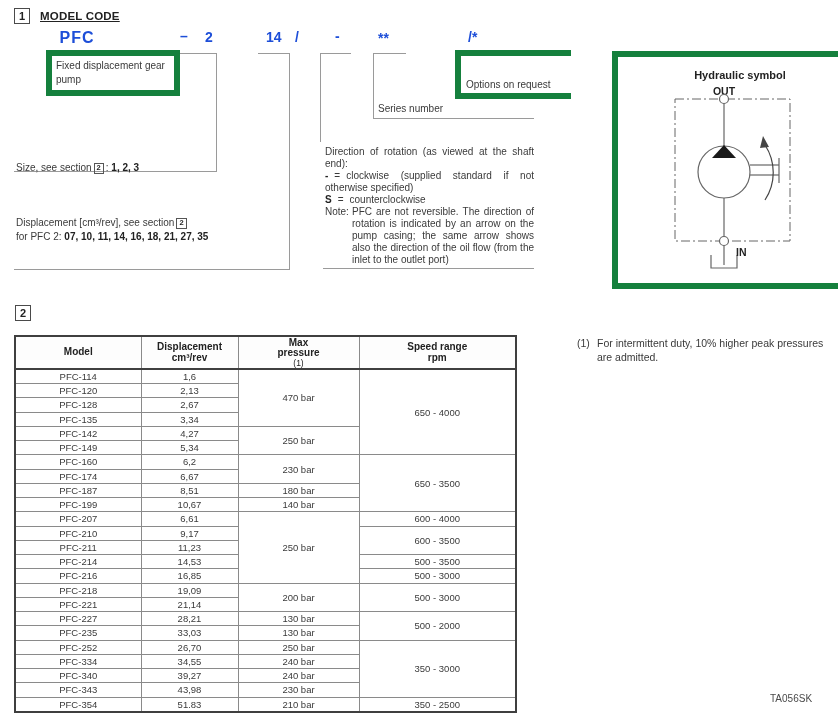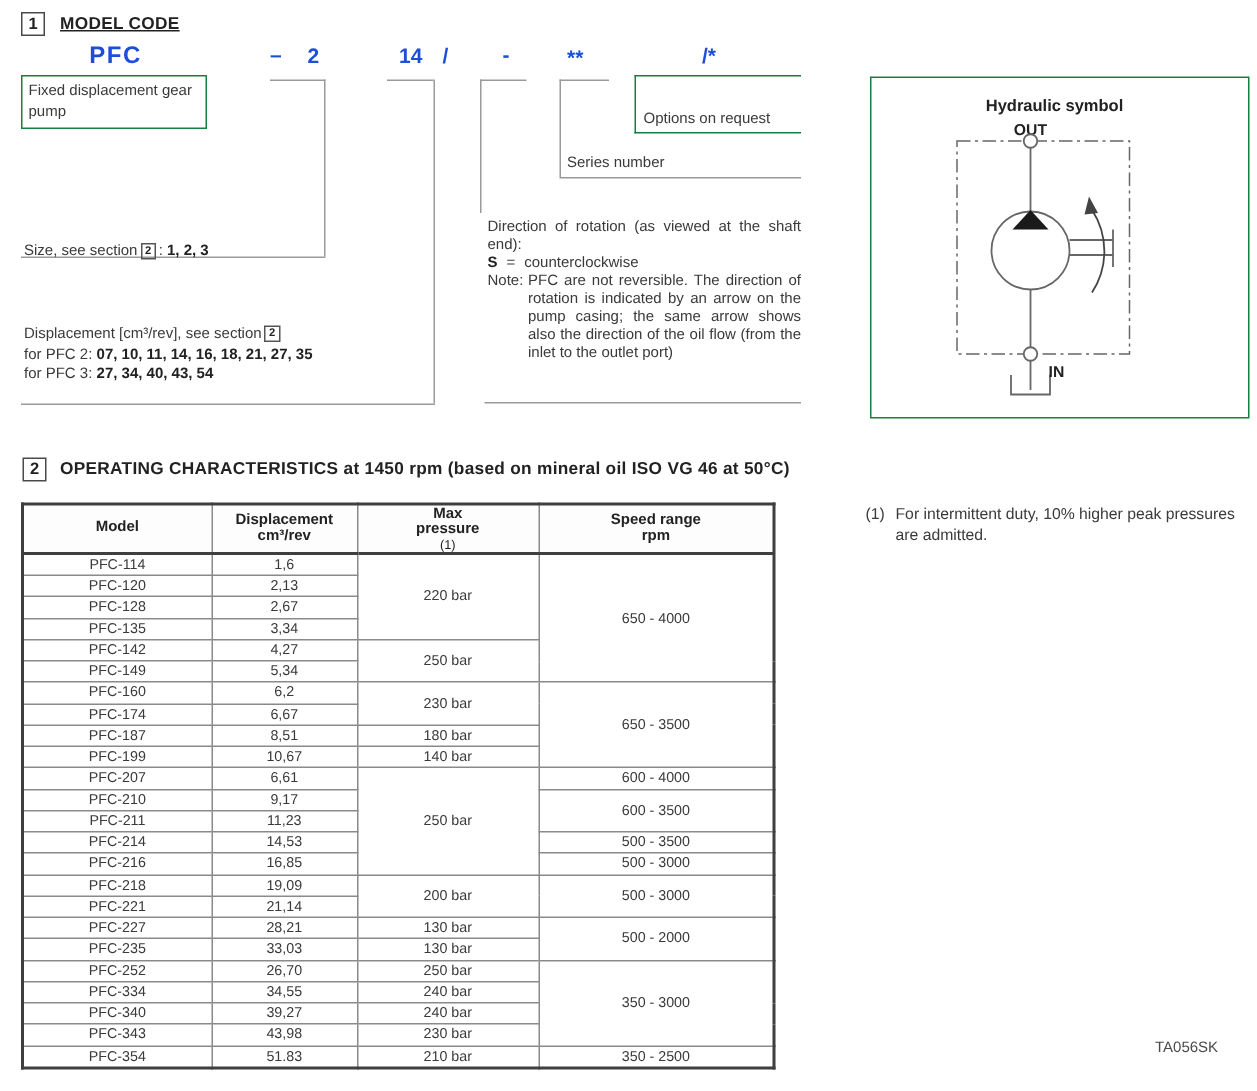--- a/index.html
+++ b/index.html
@@ -5,21 +5,21 @@
   html,body{margin:0;padding:0;background:#fff;}
   .page{position:relative;width:838px;height:727px;background:#fff;overflow:hidden;
         font-family:"Liberation Sans",sans-serif;color:#3a3a3a;}
   .abs{position:absolute;}
   .ln{position:absolute;background:#9a9a9a;}
   .badge{position:absolute;width:14px;height:14px;border:1.5px solid #4a4a4a;
          font-weight:bold;font-size:11px;line-height:14px;text-align:center;color:#222;background:#fff;}
   .sec-title{position:absolute;font-weight:bold;font-size:11.5px;color:#222;letter-spacing:.2px;}
   .code-sym{position:absolute;font-weight:bold;font-size:14px;color:#1d4ed8;}
   .small{font-size:10px;line-height:13.5px;}
-  .box{position:absolute;border:1px solid #15803d;background:transparent;}
+  .box{position:absolute;border:6px solid #15803d;background:transparent;margin-left:32px;}
   .refbox{display:inline-block;border:1px solid #555;font-size:7.5px;line-height:8.5px;
           padding:0 2px;font-weight:bold;color:#222;vertical-align:1px;margin:0 2px;}
   b,.bold{font-weight:bold;color:#222;}
   .rot{position:absolute;left:325px;top:146px;width:209px;font-size:10px;line-height:12px;text-align:justify;}
   .rot .eq{margin:0 6px;}
   .noteflex{display:flex;}
   .noteflex .nlabel{width:27px;flex:0 0 27px;}
   .noteflex .ntext{flex:1;text-align:justify;}
   
   table.optable{position:absolute;left:14px;top:335px;border-collapse:collapse;table-layout:fixed;
@@ -86,28 +86,27 @@
   </div>
 
   <div class="small abs" style="left:16px;top:216px;width:270px;">
     <div>
       <span>Displacement [cm³/rev], see section</span><span class="refbox">2</span>
     </div>
     <div>
       <span>for PFC 2:</span>
       <b>07, 10, 11, 14, 16, 18, 21, 27, 35</b>
     </div>
-    <div>
-      <span>for PFC 3:</span>
-      <b>27, 34, 40, 43, 54</b>
-    </div>
   </div>
 
   <div class="rot">
     <div>Direction of rotation (as viewed at the shaft end):</div>
+    <div>
+      <b>-</b><span class="eq">=</span><span>clockwise (supplied standard if not otherwise specified)</span>
+    </div>
     <div>
       <b>S</b><span class="eq">=</span><span>counterclockwise</span>
     </div>
     <div class="noteflex">
       <span class="nlabel">Note:</span>
       <div class="ntext">PFC are not reversible. The direction of rotation is indicated by an arrow on the pump casing; the same arrow shows also the direction of the oil flow (from the inlet to the outlet port)</div>
     </div>
   </div>
 
   <div class="box" style="left:580px;top:51px;width:251px;height:226px;">
@@ -126,21 +125,20 @@
       <path d="M 147 88 A 50 50 0 0 1 147 143" fill="none" stroke="#444" stroke-width="1.2"></path>
       <polygon points="142,91 151,90 145,79" fill="#444"></polygon>
       <circle cx="106" cy="42" r="4.5" fill="#fff" stroke="#666" stroke-width="1.2"></circle>
       <circle cx="106" cy="184" r="4.5" fill="#fff" stroke="#666" stroke-width="1.2"></circle>
       <path d="M 93 198 L 93 211 L 119 211 L 119 198" fill="none" stroke="#666" stroke-width="1.2"></path>
       <text x="118" y="199" font-size="10.5" font-weight="bold" fill="#222">IN</text>
     </svg>
   </div>
 
   <div class="badge" style="left:15px;top:305px;">2</div>
-  <div class="sec-title" style="left:40px;top:307px;">OPERATING CHARACTERISTICS at 1450 rpm (based on mineral oil ISO VG 46 at 50°C)</div>
 
   <table class="optable">
     <colgroup>
         <col style="width:126px">
         <col style="width:97px">
         <col style="width:121px">
         <col style="width:157px">
       </colgroup>
     <thead>
       <tr>
@@ -159,21 +157,21 @@
         <th>
           <div>Speed range</div>
             <div>rpm</div>
         </th>
       </tr>
     </thead>
     <tbody>
         <tr>
           <td class="c-model">PFC-114</td>
           <td class="c-disp">1,6</td>
-          <td class="c-press" rowspan="4">220 bar</td>
+          <td class="c-press" rowspan="4">470 bar</td>
           <td class="c-speed" rowspan="6">650 - 4000</td>
         </tr>
         <tr>
           <td class="c-model">PFC-120</td>
           <td class="c-disp">2,13</td>
         </tr>
         <tr>
           <td class="c-model">PFC-128</td>
           <td class="c-disp">2,67</td>
         </tr>

